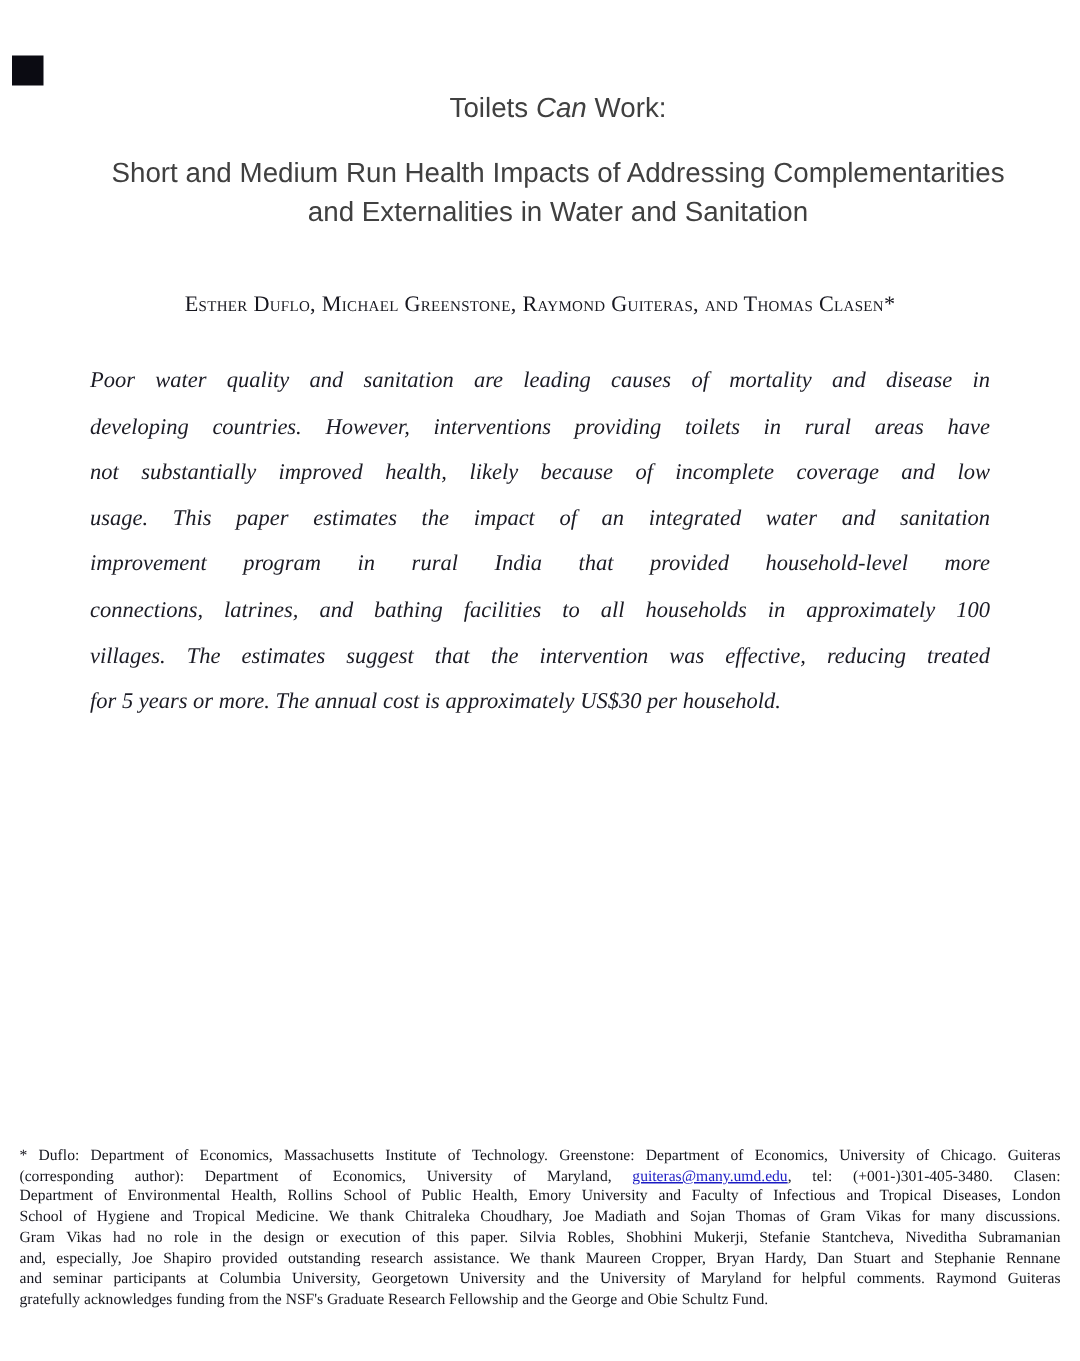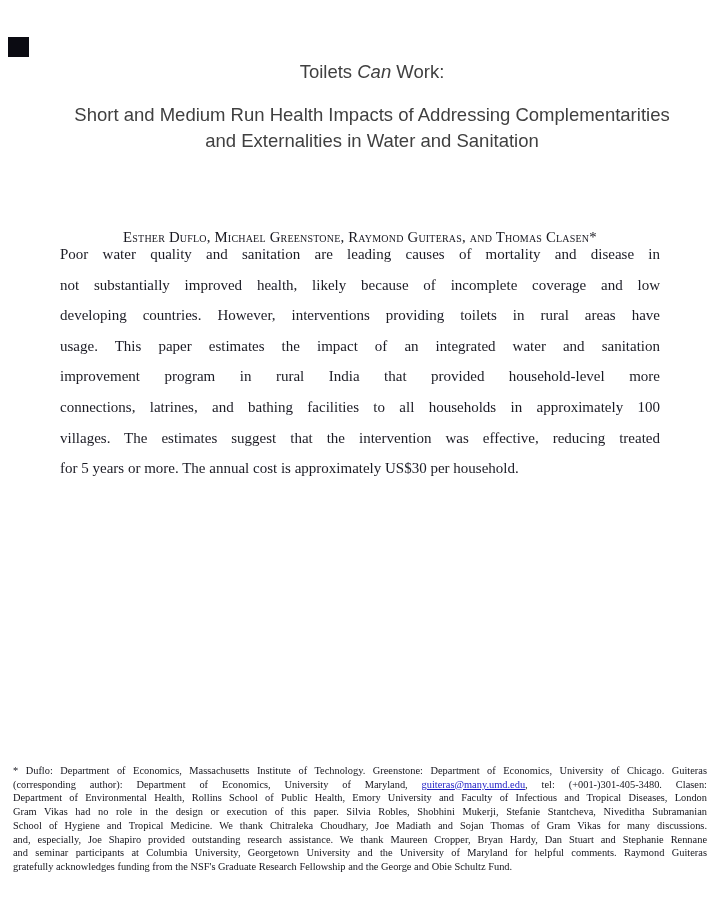--- a/index.html
+++ b/index.html
@@ -33,25 +33,25 @@
   #title-3 { top: 130px; }
 
   .authors {
     position: absolute; top: 195px; left: 0; width: 720px;
     text-align: center;
     font-variant: small-caps;
     font-size: 14.8px;
     letter-spacing: 0.2px;
     color: #17171f;
     white-space: nowrap;
-    margin-top: 34px;
   }
 
   .abstract {
     position: absolute; top: 239px; left: 60px; width: 600px;
+    font-style: italic;
     font-size: 15px;
     color: #1b1b24;
   }
   .abs-line {
     line-height: 30.6px;
     text-align: justify;
     text-align-last: justify;
   }
   .abs-line.last { text-align-last: left; }
 
@@ -79,31 +79,31 @@
 <div class="scan-artifact"></div>
 
 <div class="title-line" id="title-1"><span>Toilets </span><span class="ital">Can</span><span> Work:</span></div>
 <div class="title-line" id="title-2">Short and Medium Run Health Impacts of Addressing Complementarities</div>
 <div class="title-line" id="title-3">and Externalities in Water and Sanitation</div>
 
 <div class="authors">Esther Duflo, Michael Greenstone, Raymond Guiteras, and Thomas Clasen*</div>
 
 <div class="abstract">
   <div class="abs-line">Poor water quality and sanitation are leading causes of mortality and disease in</div>
+  <div class="abs-line">developing countries. However, interventions providing toilets in rural areas have</div>
   <div class="abs-line">not substantially improved health, likely because of incomplete coverage and low</div>
-  <div class="abs-line">developing countries. However, interventions providing toilets in rural areas have</div>
   <div class="abs-line">usage. This paper estimates the impact of an integrated water and sanitation</div>
   <div class="abs-line">improvement program in rural India that provided household-level more</div>
   <div class="abs-line">connections, latrines, and bathing facilities to all households in approximately 100</div>
   <div class="abs-line">villages. The estimates suggest that the intervention was effective, reducing treated</div>
   <div class="abs-line last">for 5 years or more. The annual cost is approximately US$30 per household.</div>
 </div>
 
 <div class="footnote">
   <div class="fn-line">* Duflo: Department of Economics, Massachusetts Institute of Technology. Greenstone: Department of Economics, University of Chicago. Guiteras</div>
   <div class="fn-line"><span>(corresponding author): Department of Economics, University of Maryland, </span><span class="email-link">guiteras@many.umd.edu</span><span>, tel: (+001-)301-405-3480. Clasen:</span></div>
   <div class="fn-line">Department of Environmental Health, Rollins School of Public Health, Emory University and Faculty of Infectious and Tropical Diseases, London</div>
+  <div class="fn-line">School of Hygiene and Tropical Medicine. We thank Chitraleka Choudhary, Joe Madiath and Sojan Thomas of Gram Vikas for many discussions.</div>
   <div class="fn-line">Gram Vikas had no role in the design or execution of this paper. Silvia Robles, Shobhini Mukerji, Stefanie Stantcheva, Niveditha Subramanian</div>
-  <div class="fn-line">School of Hygiene and Tropical Medicine. We thank Chitraleka Choudhary, Joe Madiath and Sojan Thomas of Gram Vikas for many discussions.</div>
   <div class="fn-line">and, especially, Joe Shapiro provided outstanding research assistance. We thank Maureen Cropper, Bryan Hardy, Dan Stuart and Stephanie Rennane</div>
   <div class="fn-line">and seminar participants at Columbia University, Georgetown University and the University of Maryland for helpful comments. Raymond Guiteras</div>
   <div class="fn-line last">gratefully acknowledges funding from the NSF's Graduate Research Fellowship and the George and Obie Schultz Fund.</div>
 </div>
 
 </body></html>

